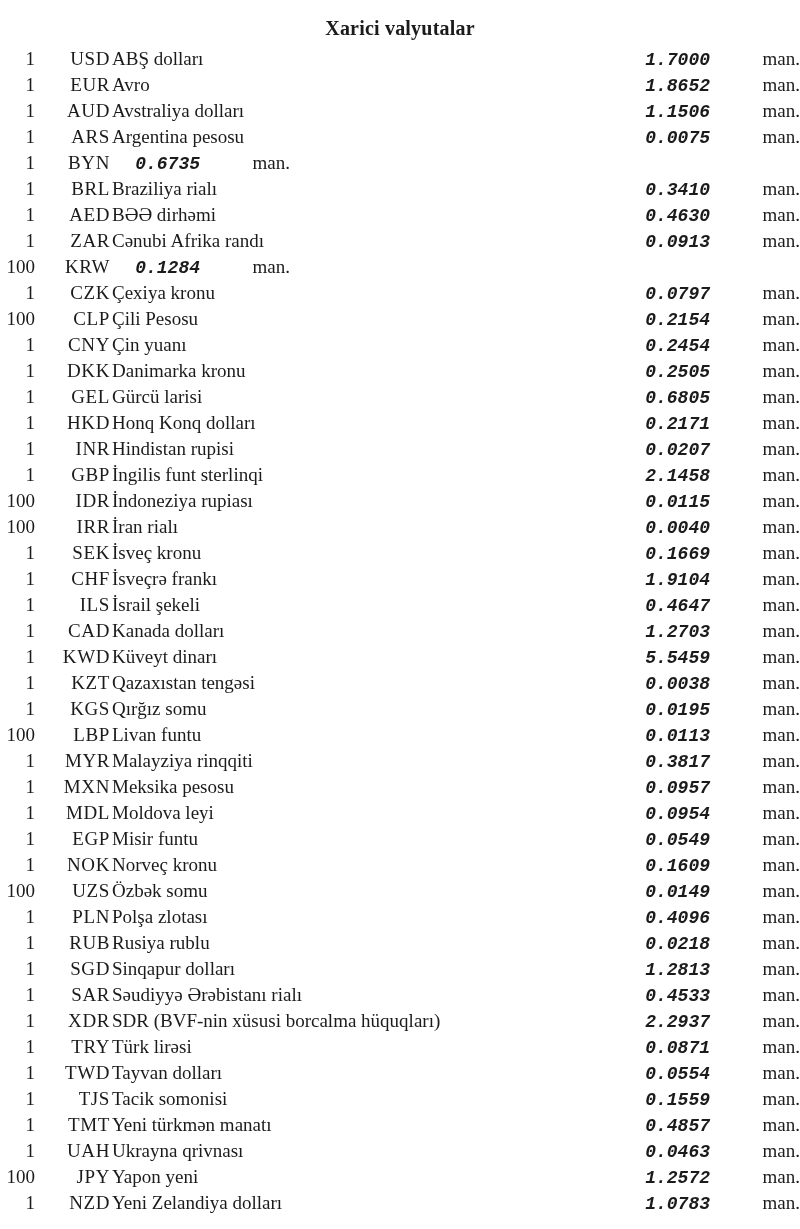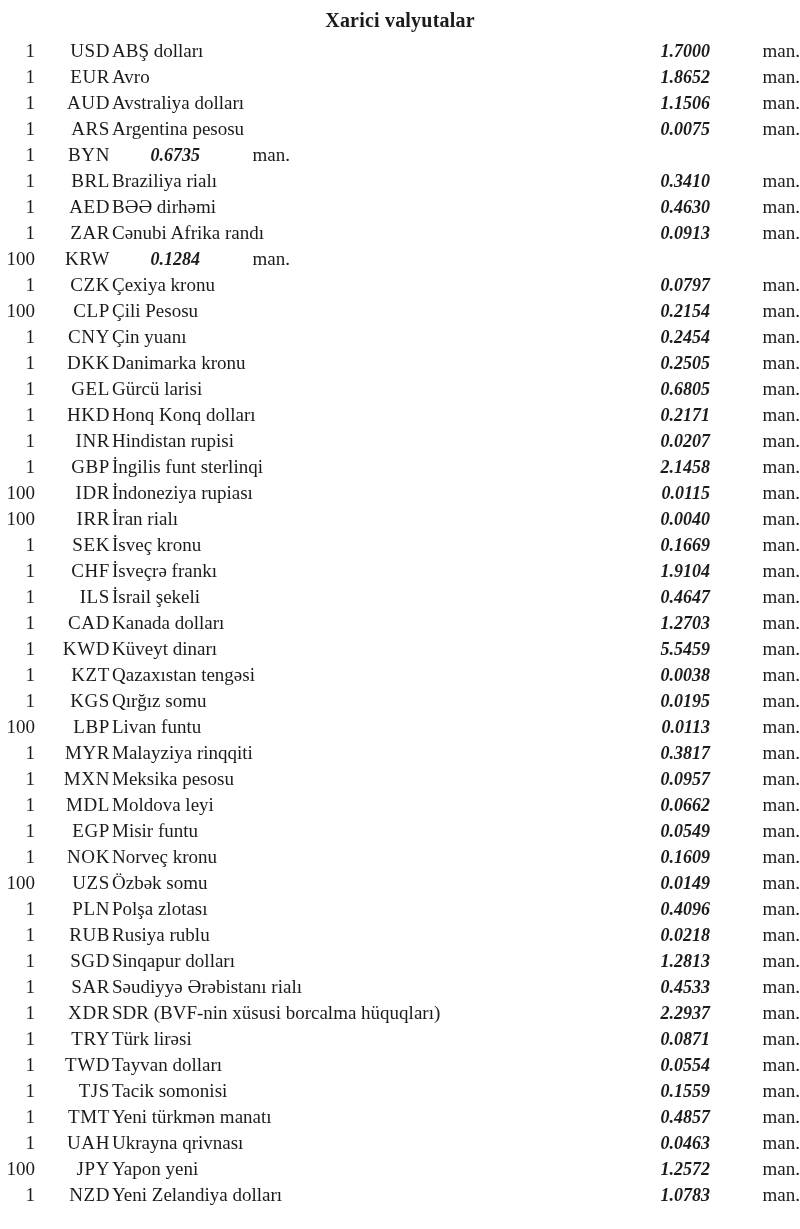--- a/index.html
+++ b/index.html
@@ -11,21 +11,21 @@
     width: 800px;
     height: 1229px;
     font-family: "Liberation Serif", "DejaVu Serif", serif;
     color: #1b1b1b;
     overflow: hidden;
   }
   .page {
     width: 800px;
     height: 1229px;
     box-sizing: border-box;
-    padding-top: 8px;
+    padding-top: 16px;
   }
   .title {
     margin: 0 0 6px 0;
     text-align: center;
     font-size: 20px;
     line-height: 24px;
     font-weight: bold;
     letter-spacing: 0.2px;
   }
   .table {
@@ -55,20 +55,21 @@
     padding-left: 2px;
     overflow: hidden;
   }
   .rate {
     width: 90px;
     flex: 0 0 90px;
     text-align: right;
     font-weight: bold;
     font-style: italic;
     font-size: 18px;
+    font-family: Liberation Mono, monospace;
   }
   .unit {
     width: 90px;
     flex: 0 0 90px;
     box-sizing: border-box;
     padding-left: 24px;
     text-align: right;
   }
 </style>
 </head>
@@ -304,21 +305,21 @@
     <span class="code">MXN</span>
     <span class="name">Meksika pesosu</span>
     <span class="rate">0.0957</span>
     <span class="unit">man.</span>
   </div>
 
   <div class="row">
     <span class="qty">1</span>
     <span class="code">MDL</span>
     <span class="name">Moldova leyi</span>
-    <span class="rate">0.0662</span>
+    <span class="rate">0.0954</span>
     <span class="unit">man.</span>
   </div>
 
   <div class="row">
     <span class="qty">1</span>
     <span class="code">EGP</span>
     <span class="name">Misir funtu</span>
     <span class="rate">0.0549</span>
     <span class="unit">man.</span>
   </div>

